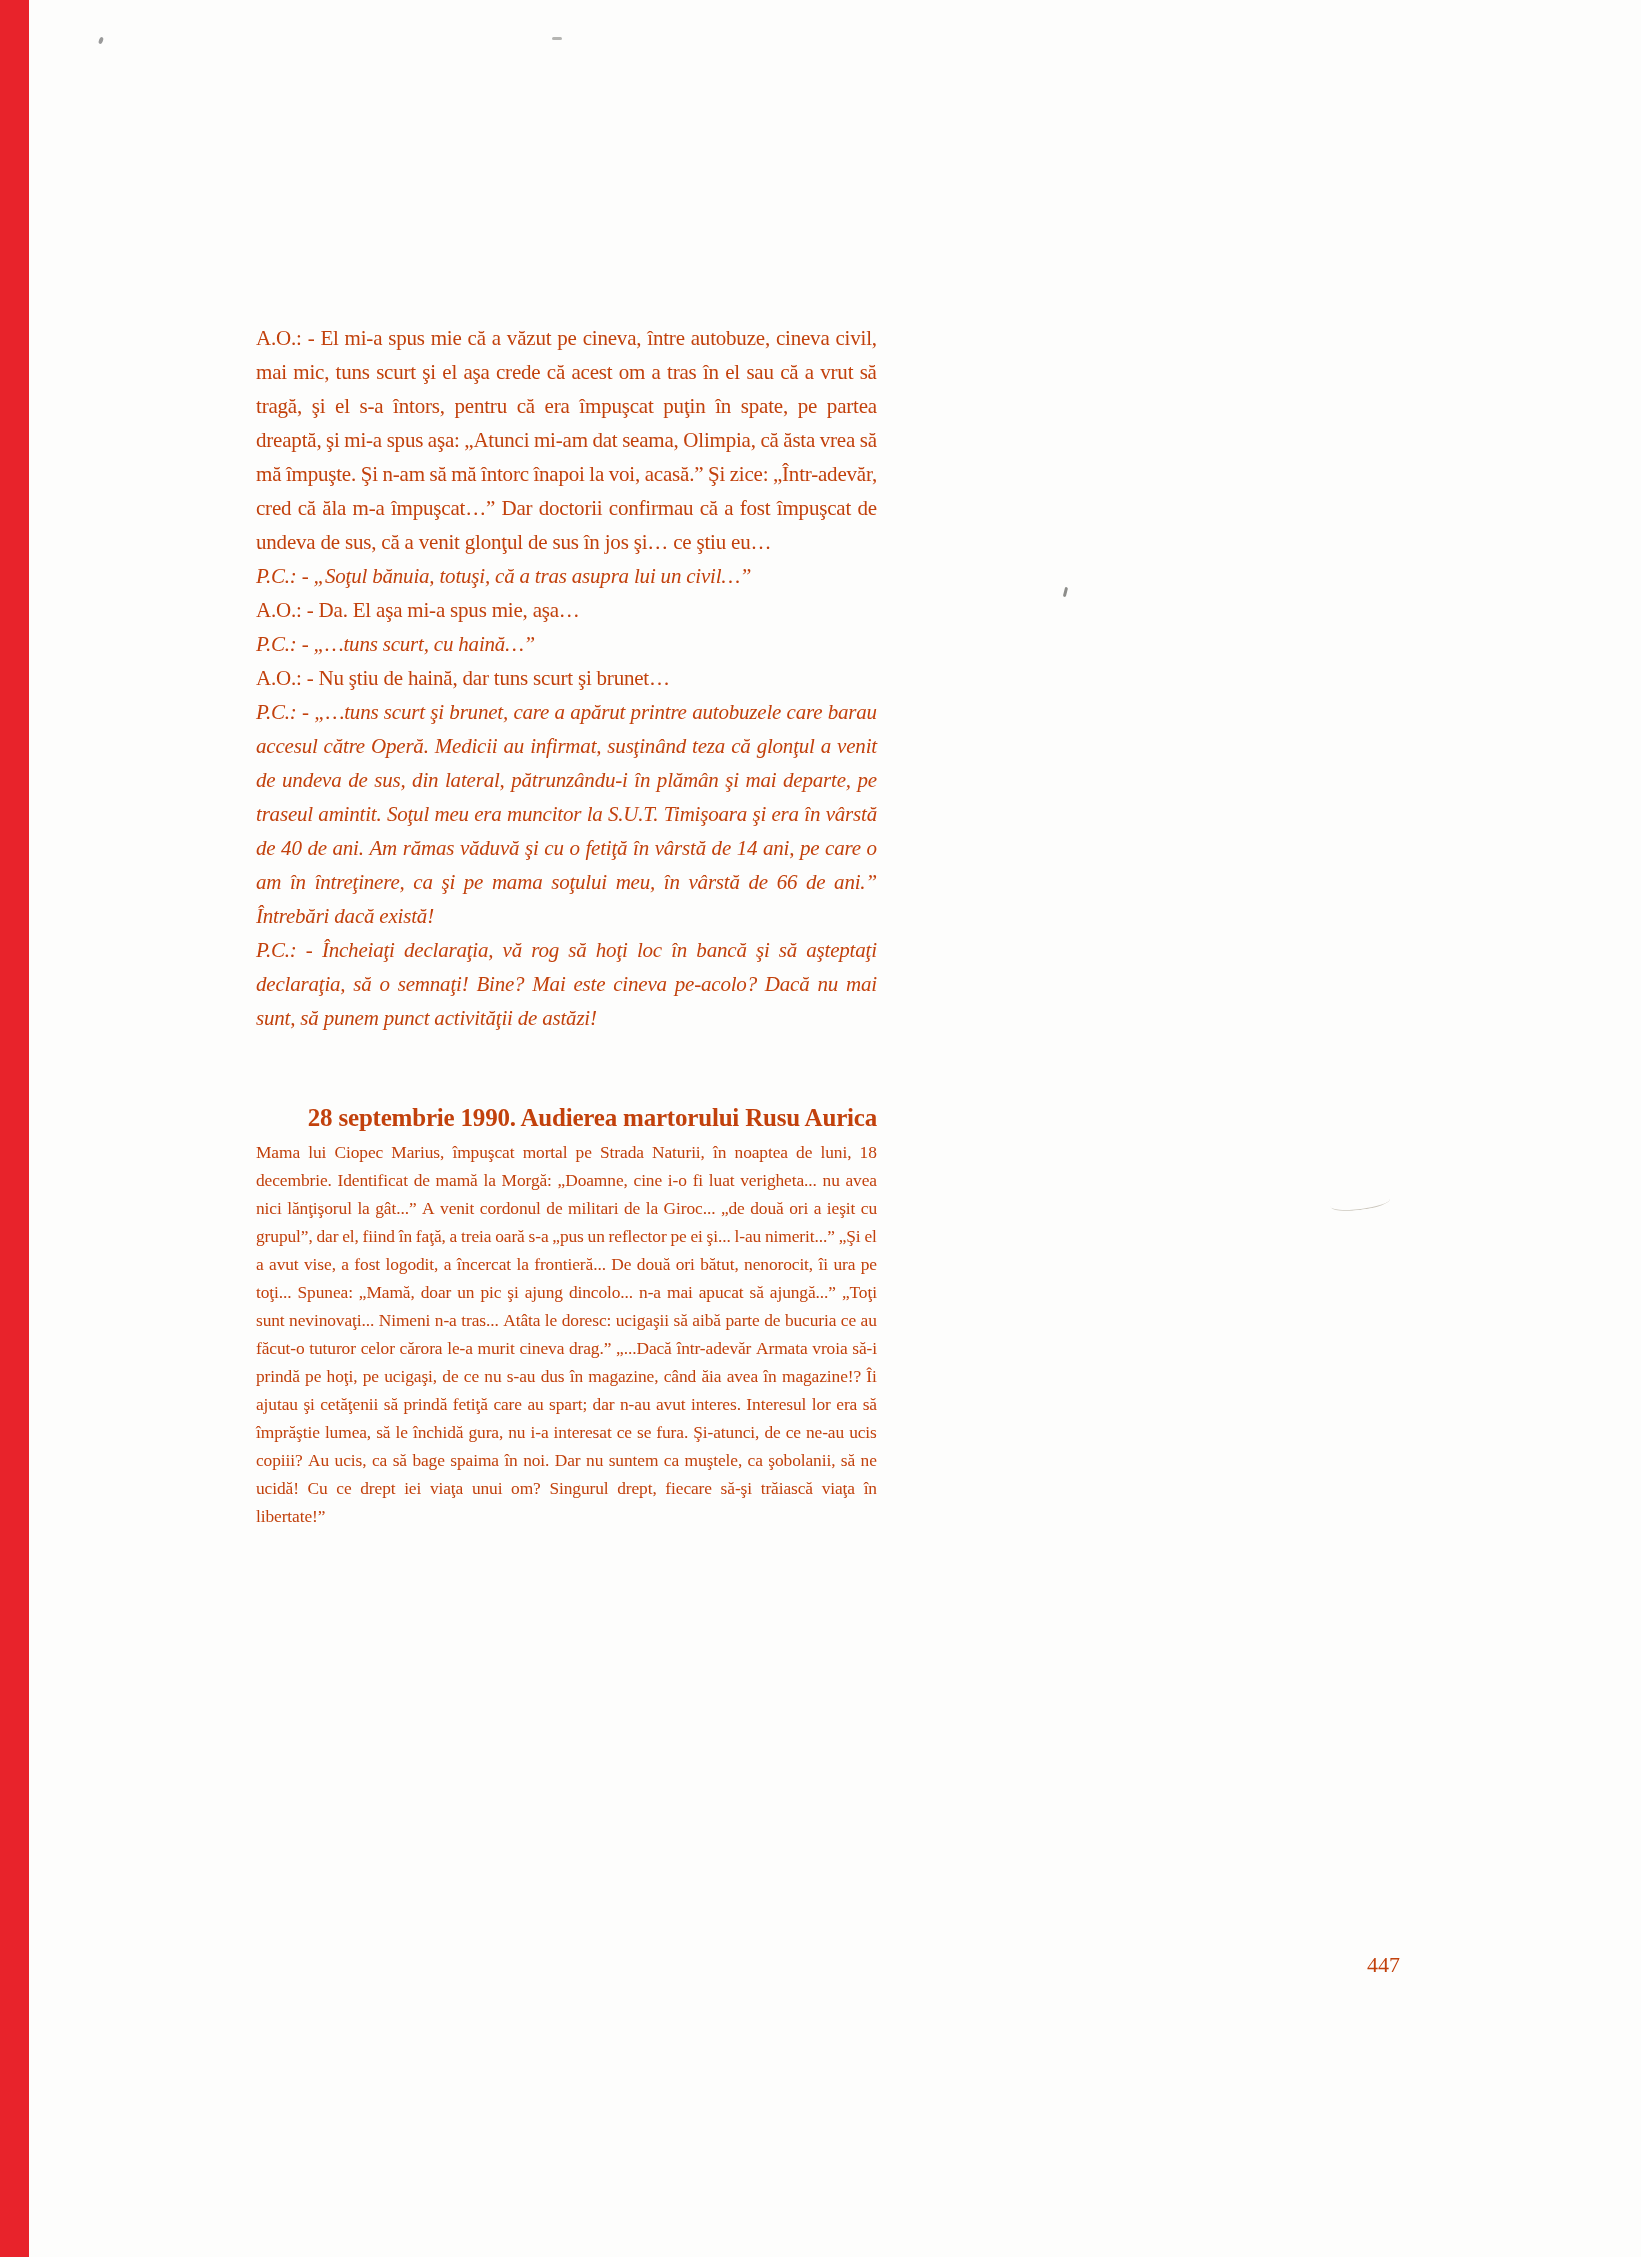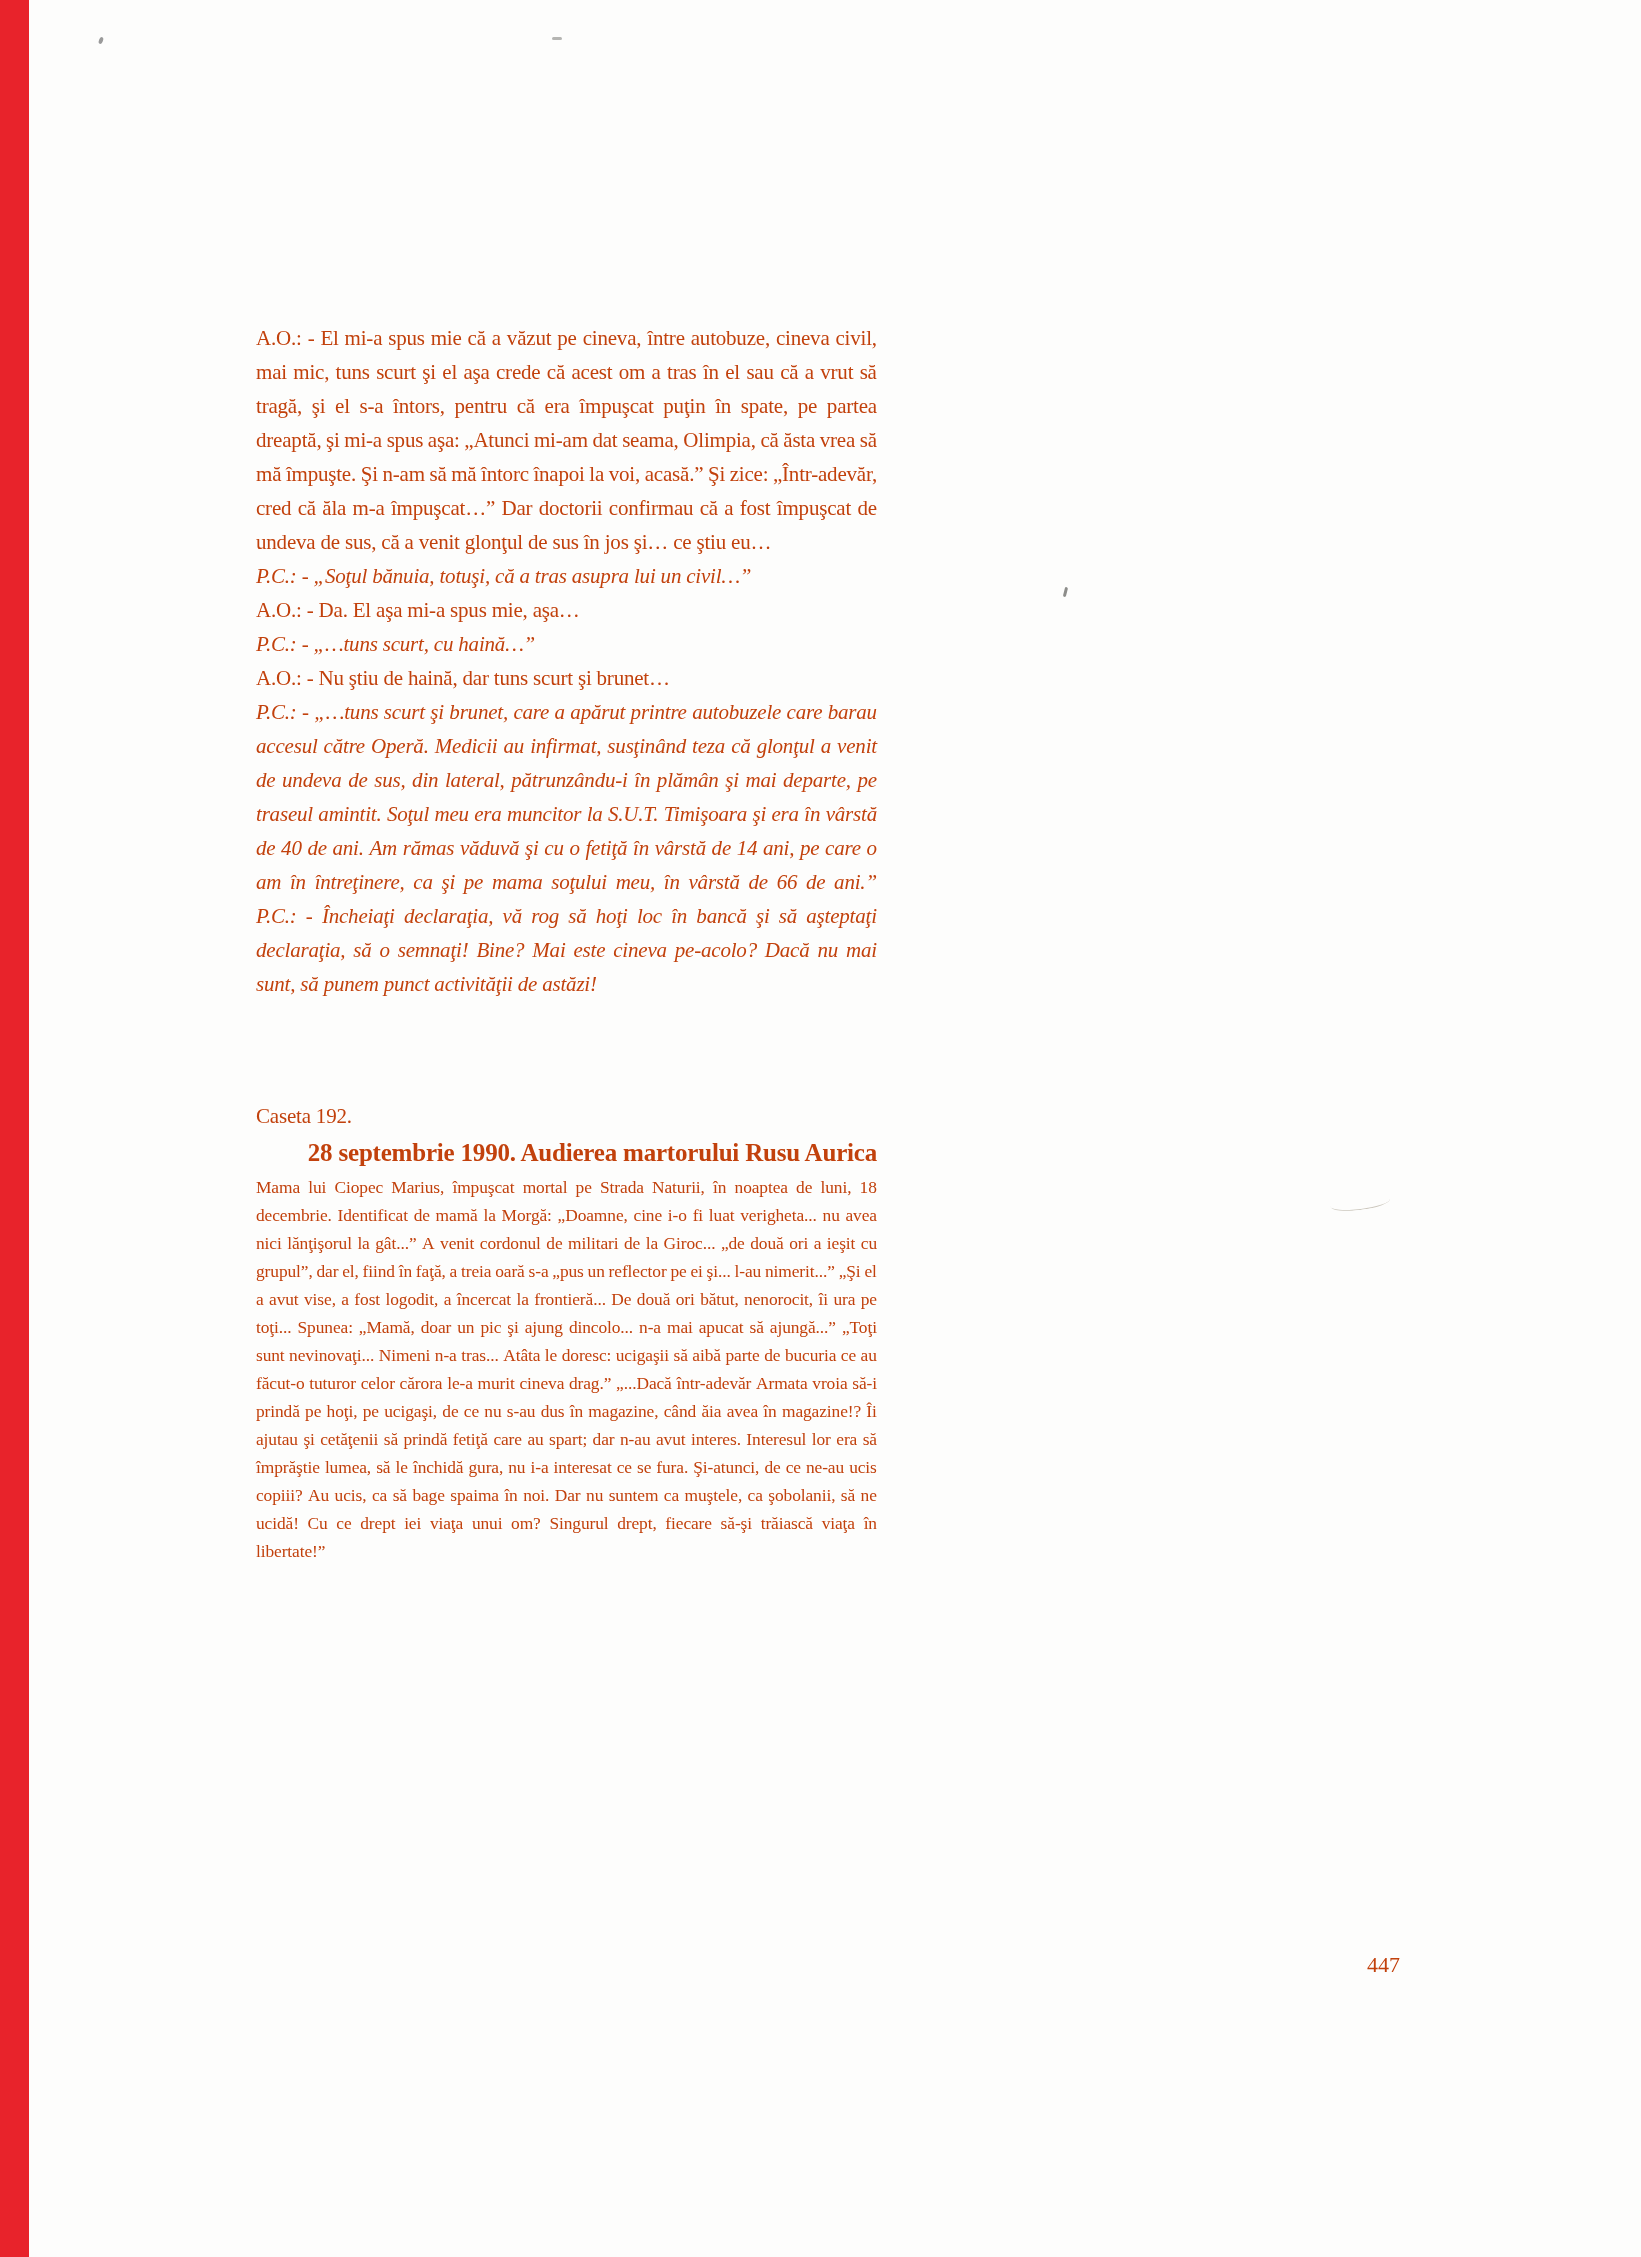--- a/index.html
+++ b/index.html
@@ -276,20 +276,21 @@
           <span>mama</span>
           <span>soţului</span>
           <span>meu,</span>
           <span>în</span>
           <span>vârstă</span>
           <span>de</span>
           <span>66</span>
           <span>de</span>
           <span>ani.”</span>
         </div>
+        <div class="line last">Întrebări dacă există!</div>
       </div>
       <div class="turn italic">
         <div class="line">
           <span>P.C.:</span>
           <span>-</span>
           <span>Încheiaţi</span>
           <span>declaraţia,</span>
           <span>vă</span>
           <span>rog</span>
           <span>să</span>
@@ -313,21 +314,20 @@
           <span>pe-acolo?</span>
           <span>Dacă</span>
           <span>nu</span>
           <span>mai</span>
         </div>
         <div class="line last">sunt, să punem punct activităţii de astăzi!</div>
       </div>
     </div>
 
   <div class="section">
-    <p class="caseta">Caseta 192.</p>
     <h2 class="heading">28 septembrie 1990. Audierea martorului Rusu Aurica</h2>
     <div class="summary" id="summary">
         <div class="line">
           <span>Mama</span>
           <span>lui</span>
           <span>Ciopec</span>
           <span>Marius,</span>
           <span>împuşcat</span>
           <span>mortal</span>
           <span>pe</span>

